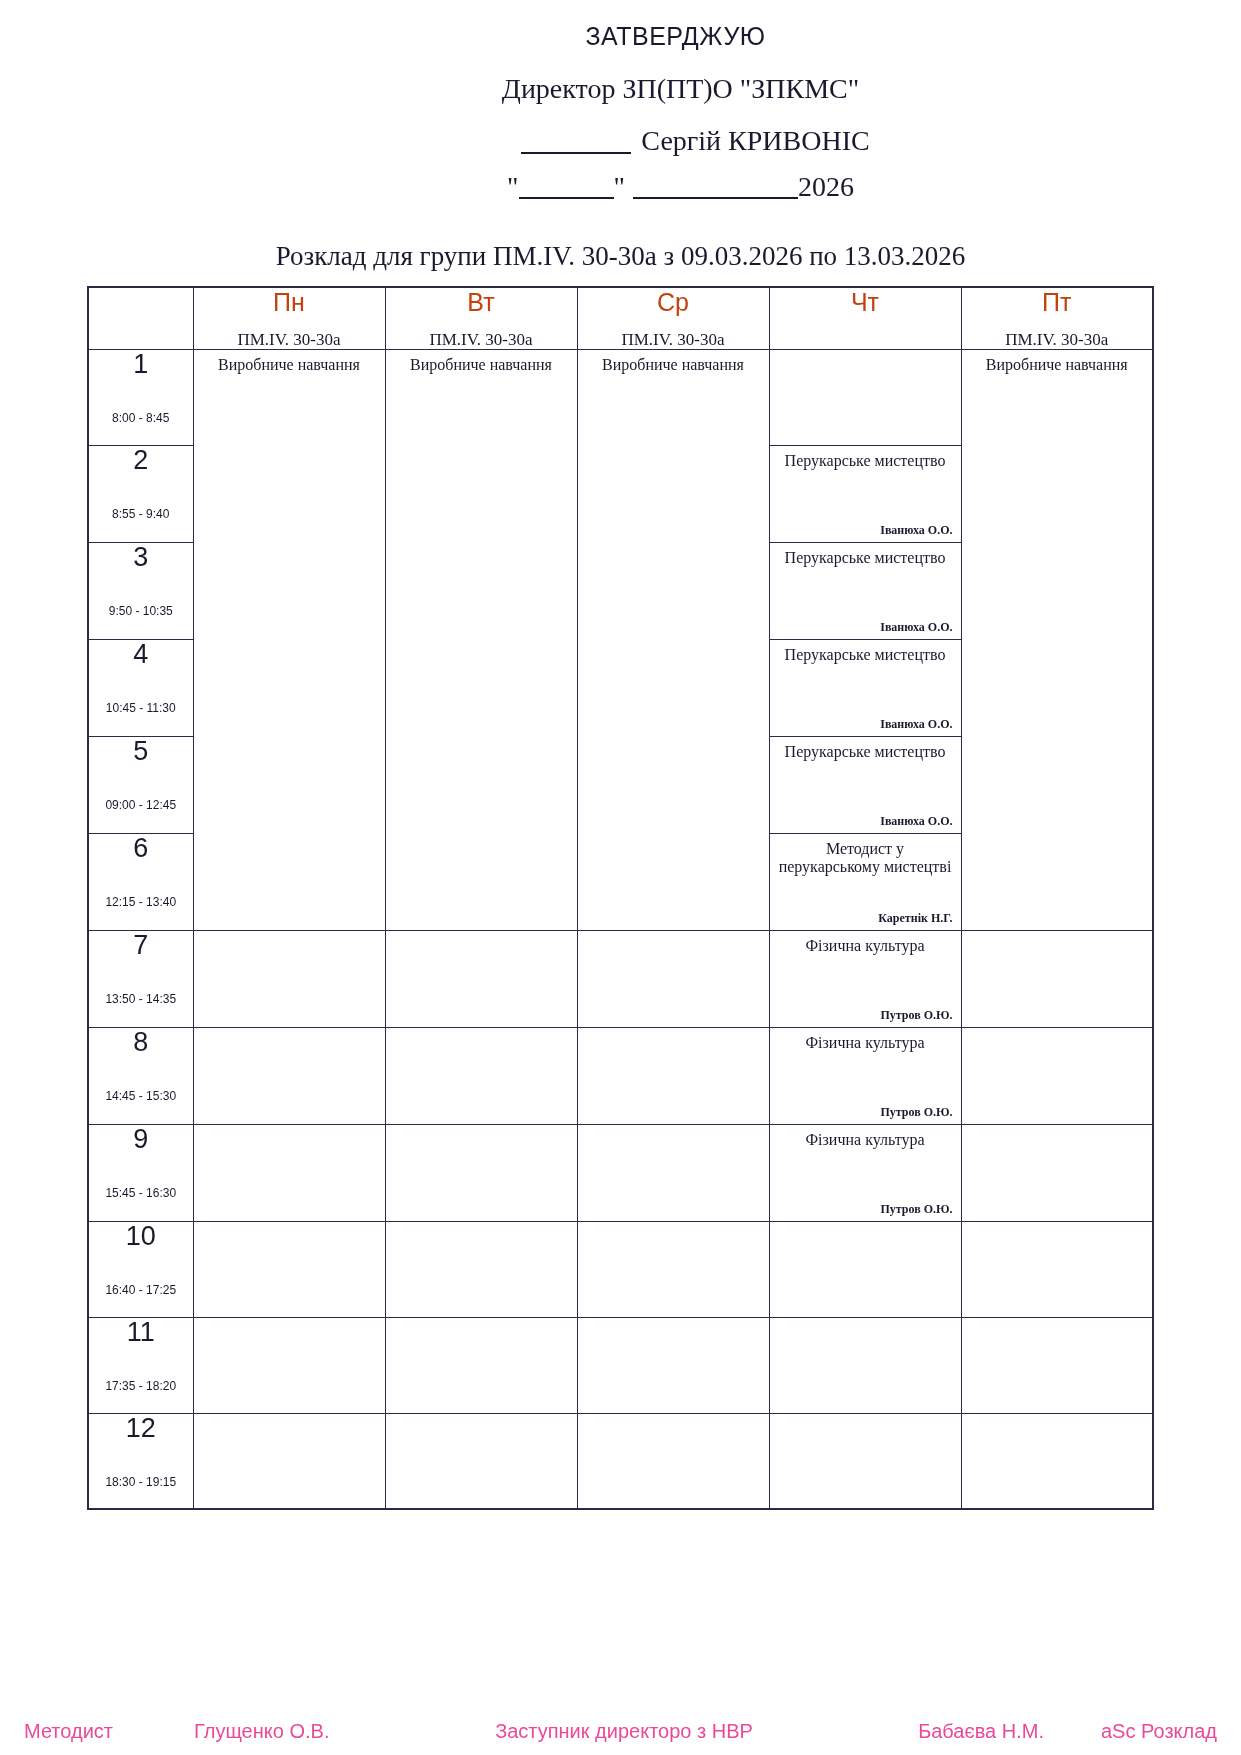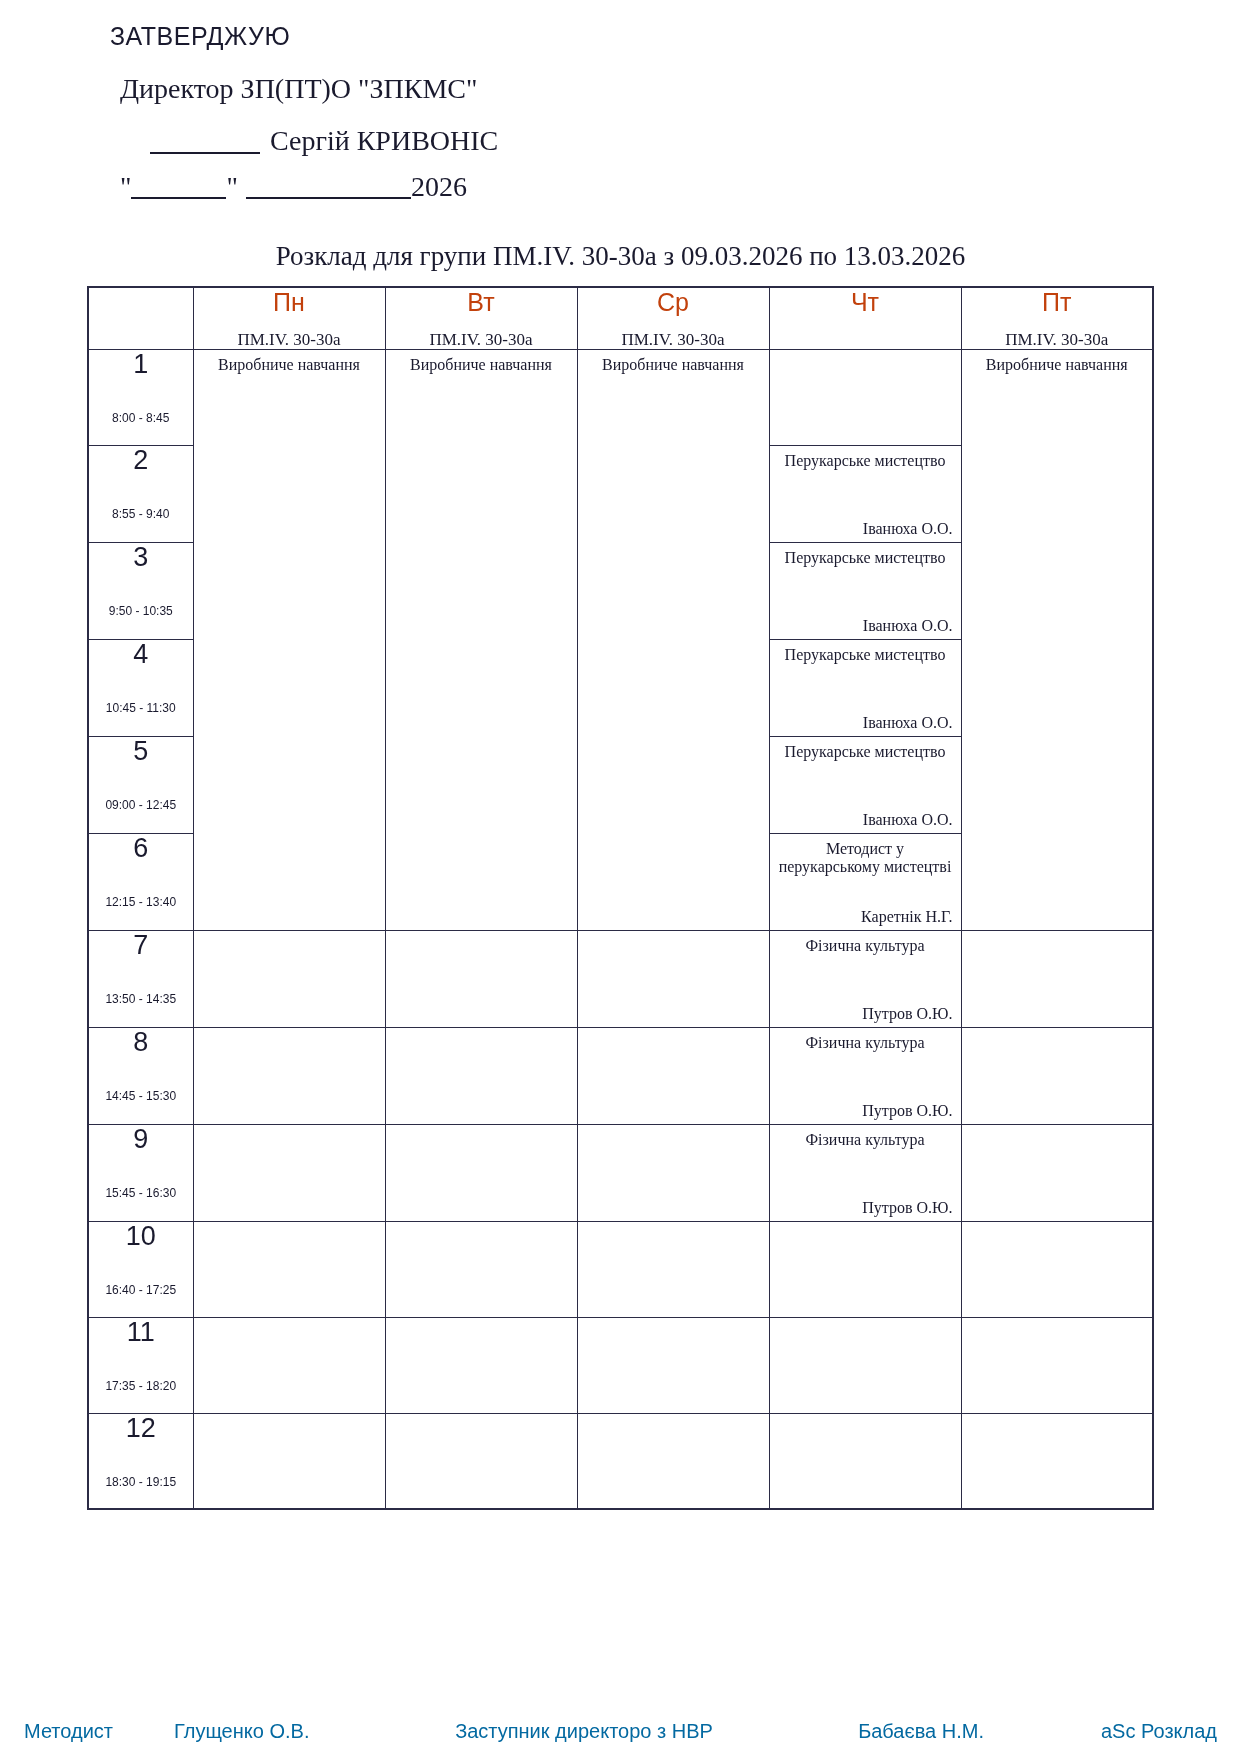--- a/index.html
+++ b/index.html
@@ -12,21 +12,21 @@
     height: 1755px;
     font-family: "Liberation Serif", serif;
     color: #1a1a2e;
     position: relative;
     overflow: hidden;
   }
 
   
   .approve-block {
     padding-top: 22px;
-    text-align: left;
+    text-align: center;
   }
   .approve-line1 {
     font-family: "Liberation Sans", sans-serif;
     font-size: 25px;
     letter-spacing: 0.5px;
     margin-left: 110px;
   }
   .approve-line2 {
     font-size: 28px;
     margin-top: 22px;
@@ -128,26 +128,27 @@
     min-height: 96px;
     padding: 6px 8px 4px 8px;
   }
   .cell .subj {
     font-size: 16px;
     text-align: center;
     line-height: 1.15;
     display: block;
   }
   .cell .teacher {
-    font-size: 16px;
+    font-size: 12px;
     text-align: center;
     position: absolute;
     right: 8px;
     bottom: 4px;
     white-space: nowrap;
+    font-weight: bold;
   }
 
   td.empty { }
 
   
   .prod {
     position: relative;
     height: 100%;
     padding: 6px 8px;
   }
@@ -167,21 +168,22 @@
   
   .footer {
     position: absolute;
     left: 0; right: 0;
     bottom: 12px;
     padding: 0 24px;
     display: flex;
     align-items: baseline;
     font-family: "Liberation Sans", sans-serif;
     font-size: 20px;
-    color: #0369a1;
+    color: #ec4899;
+    gap: 20px;
   }
   .footer .f1 { width: 150px; }
   .footer .f2 { width: 230px; }
   .footer .f3 { width: 360px; text-align: center; }
   .footer .f4 { width: 220px; text-align: right; }
   .footer .f5 { flex: 1; text-align: right; }
 </style>
 </head>
 <body>
 

